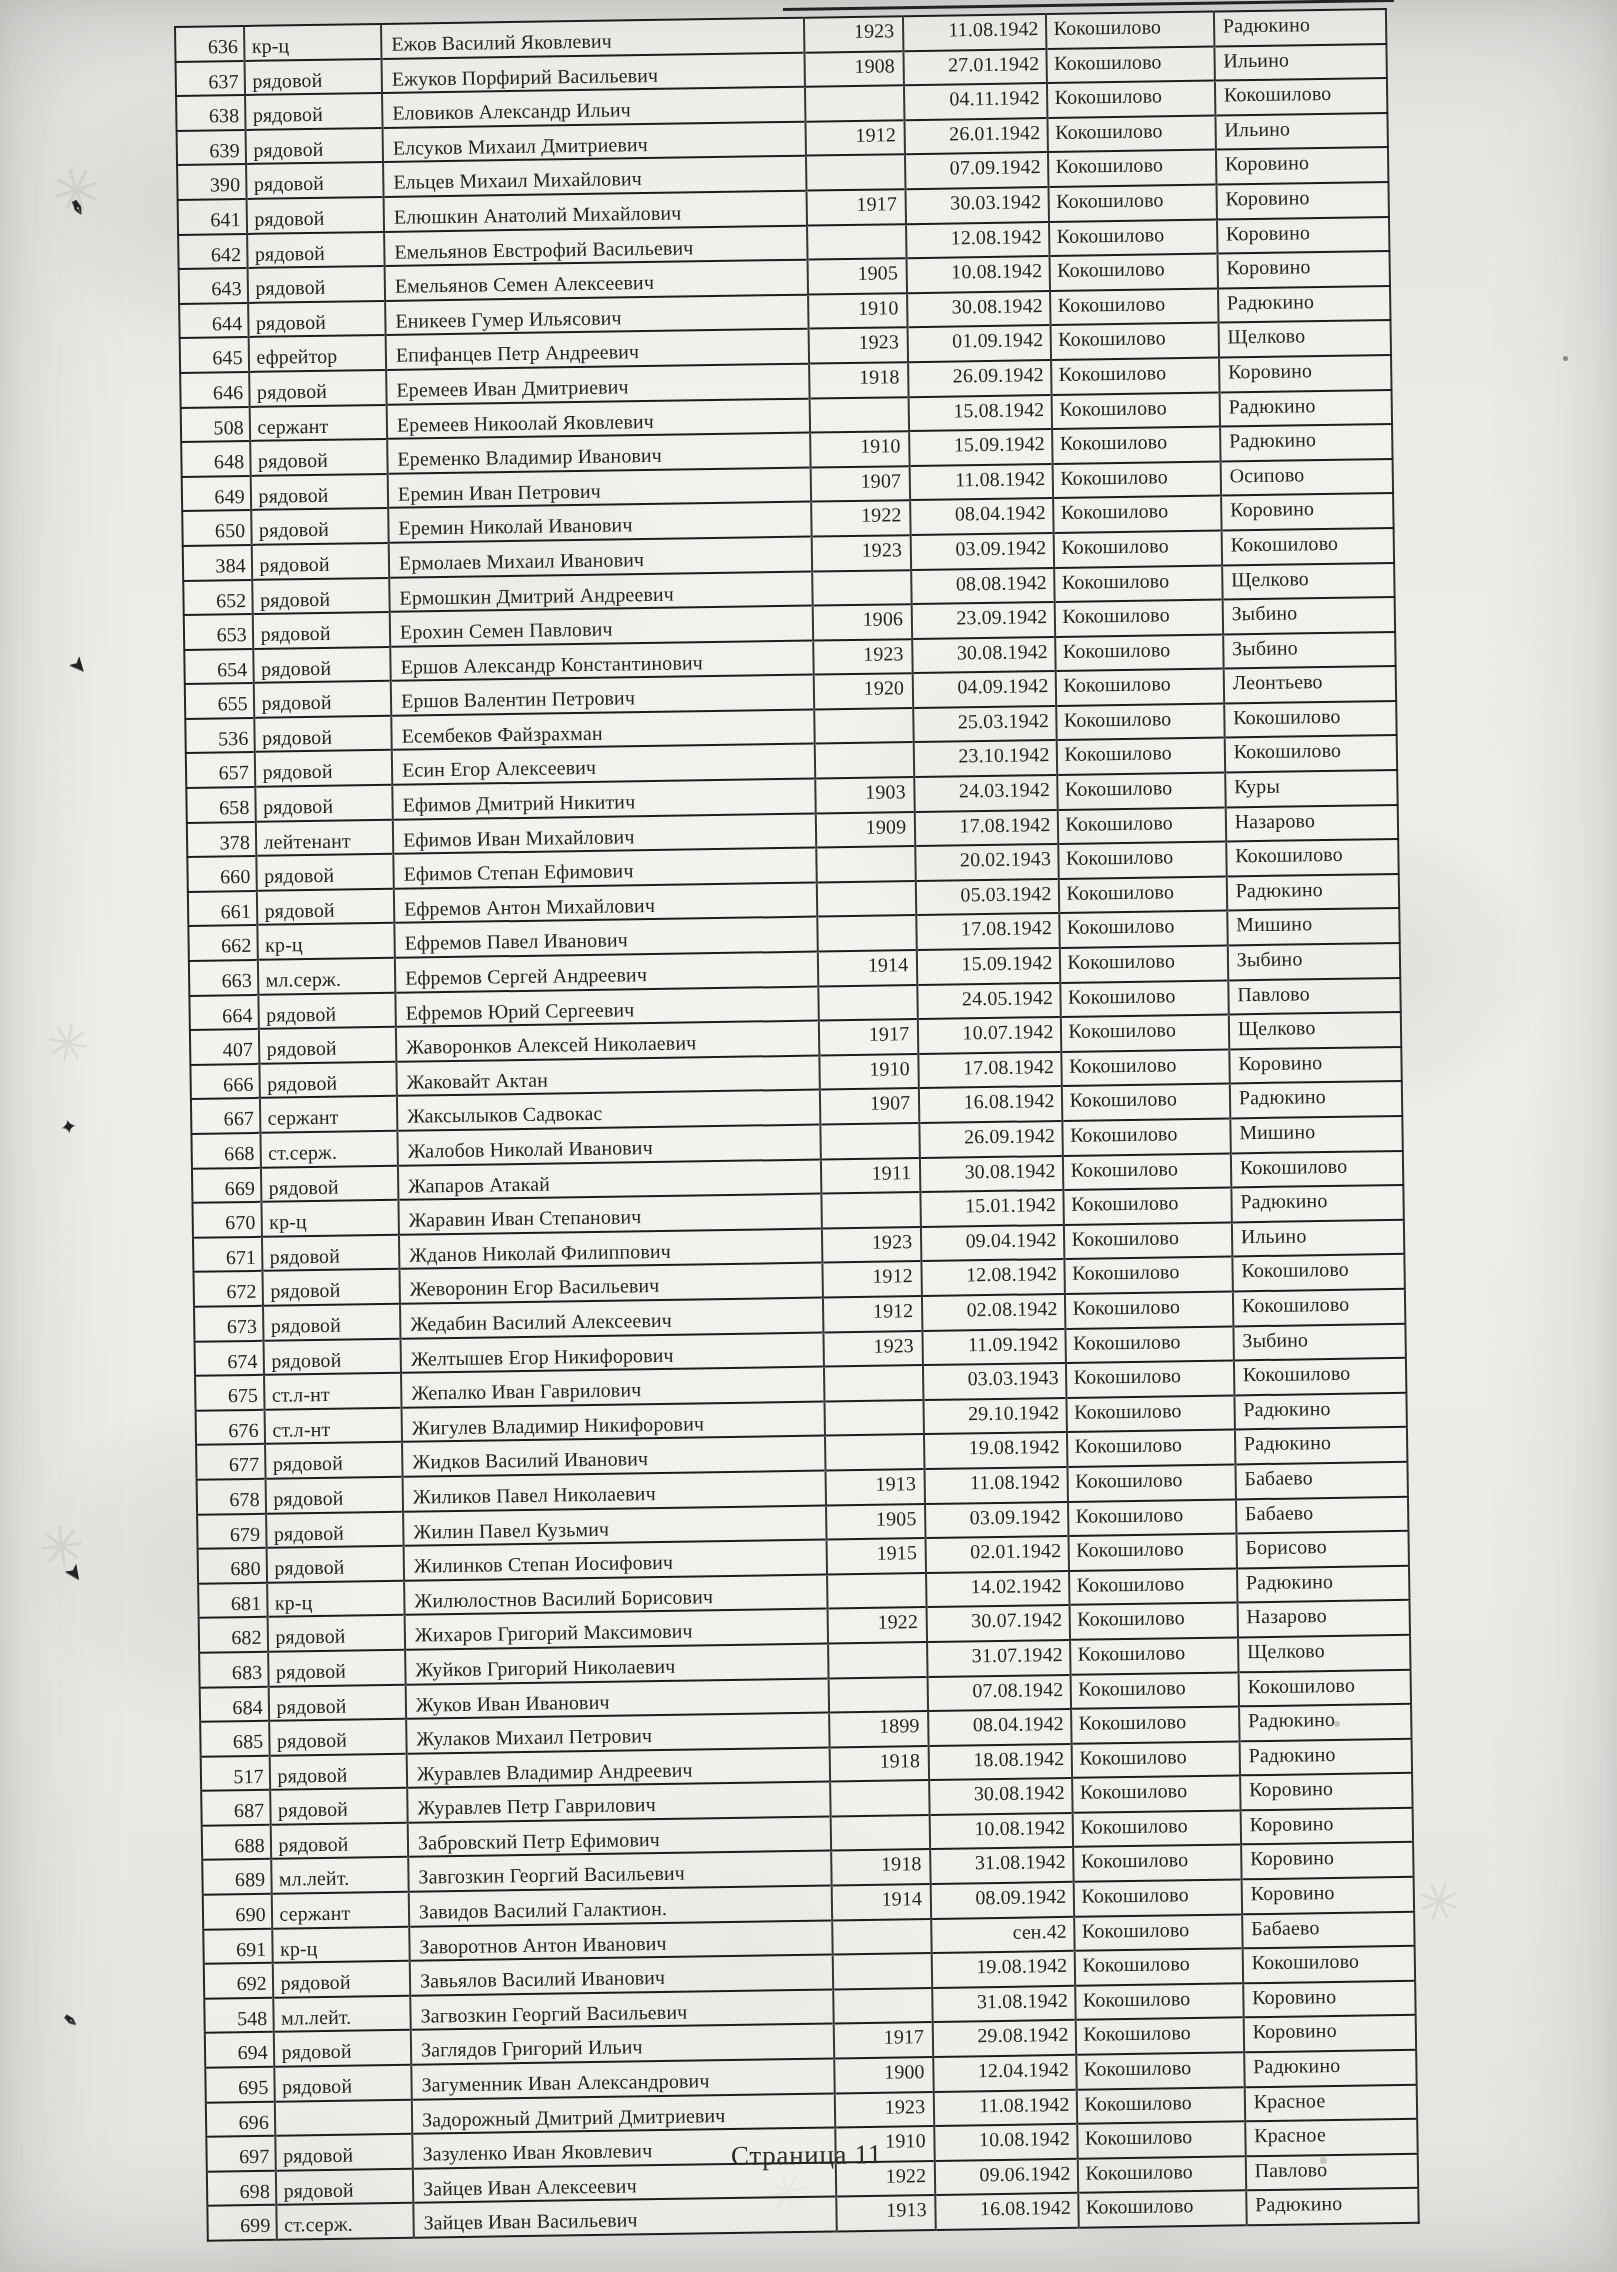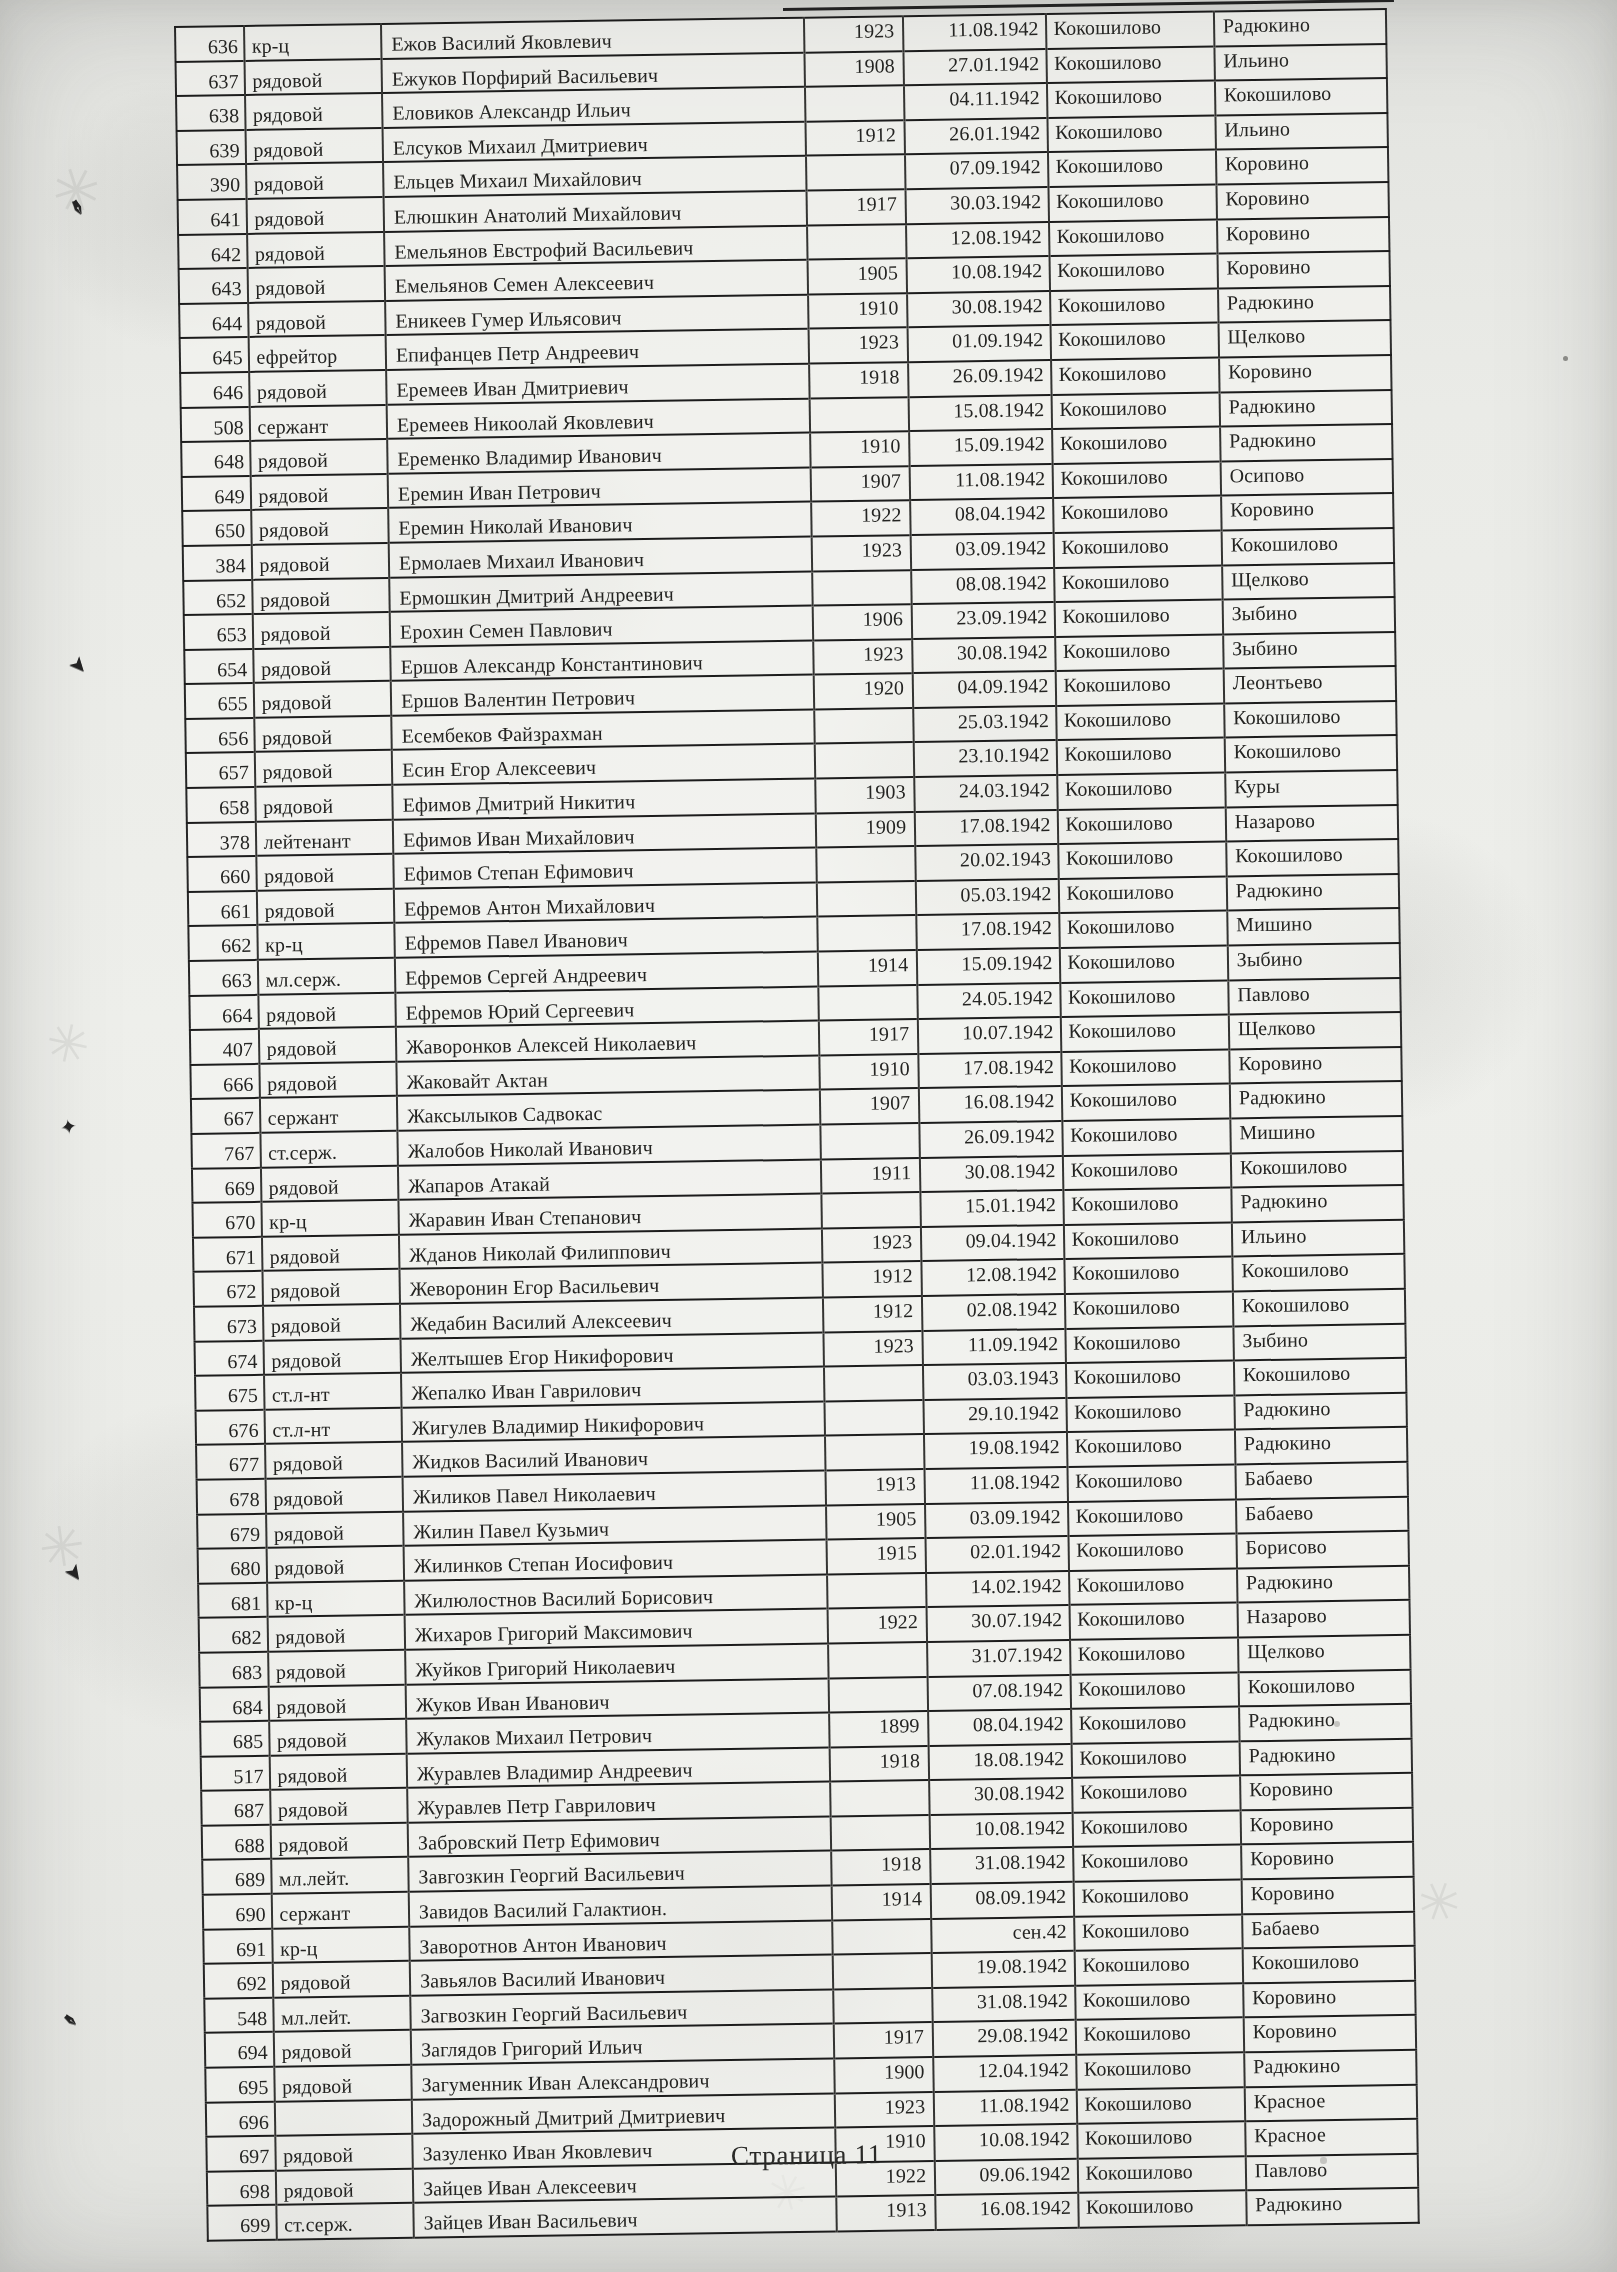--- a/index.html
+++ b/index.html
@@ -274,21 +274,21 @@
         <tr>
           <td class="c-num">655</td>
           <td class="c-rank">рядовой</td>
           <td class="c-name">Ершов Валентин Петрович</td>
           <td class="c-year">1920</td>
           <td class="c-date">04.09.1942</td>
           <td class="c-place1">Кокошилово</td>
           <td class="c-place2">Леонтьево</td>
         </tr>
         <tr>
-          <td class="c-num">656</td>
+          <td class="c-num">536</td>
           <td class="c-rank">рядовой</td>
           <td class="c-name">Есембеков Файзрахман</td>
           <td class="c-year"></td>
           <td class="c-date">25.03.1942</td>
           <td class="c-place1">Кокошилово</td>
           <td class="c-place2">Кокошилово</td>
         </tr>
         <tr>
           <td class="c-num">657</td>
           <td class="c-rank">рядовой</td>
@@ -382,21 +382,21 @@
         <tr>
           <td class="c-num">667</td>
           <td class="c-rank">сержант</td>
           <td class="c-name">Жаксылыков Садвокас</td>
           <td class="c-year">1907</td>
           <td class="c-date">16.08.1942</td>
           <td class="c-place1">Кокошилово</td>
           <td class="c-place2">Радюкино</td>
         </tr>
         <tr>
-          <td class="c-num">767</td>
+          <td class="c-num">668</td>
           <td class="c-rank">ст.серж.</td>
           <td class="c-name">Жалобов Николай Иванович</td>
           <td class="c-year"></td>
           <td class="c-date">26.09.1942</td>
           <td class="c-place1">Кокошилово</td>
           <td class="c-place2">Мишино</td>
         </tr>
         <tr>
           <td class="c-num">669</td>
           <td class="c-rank">рядовой</td>

